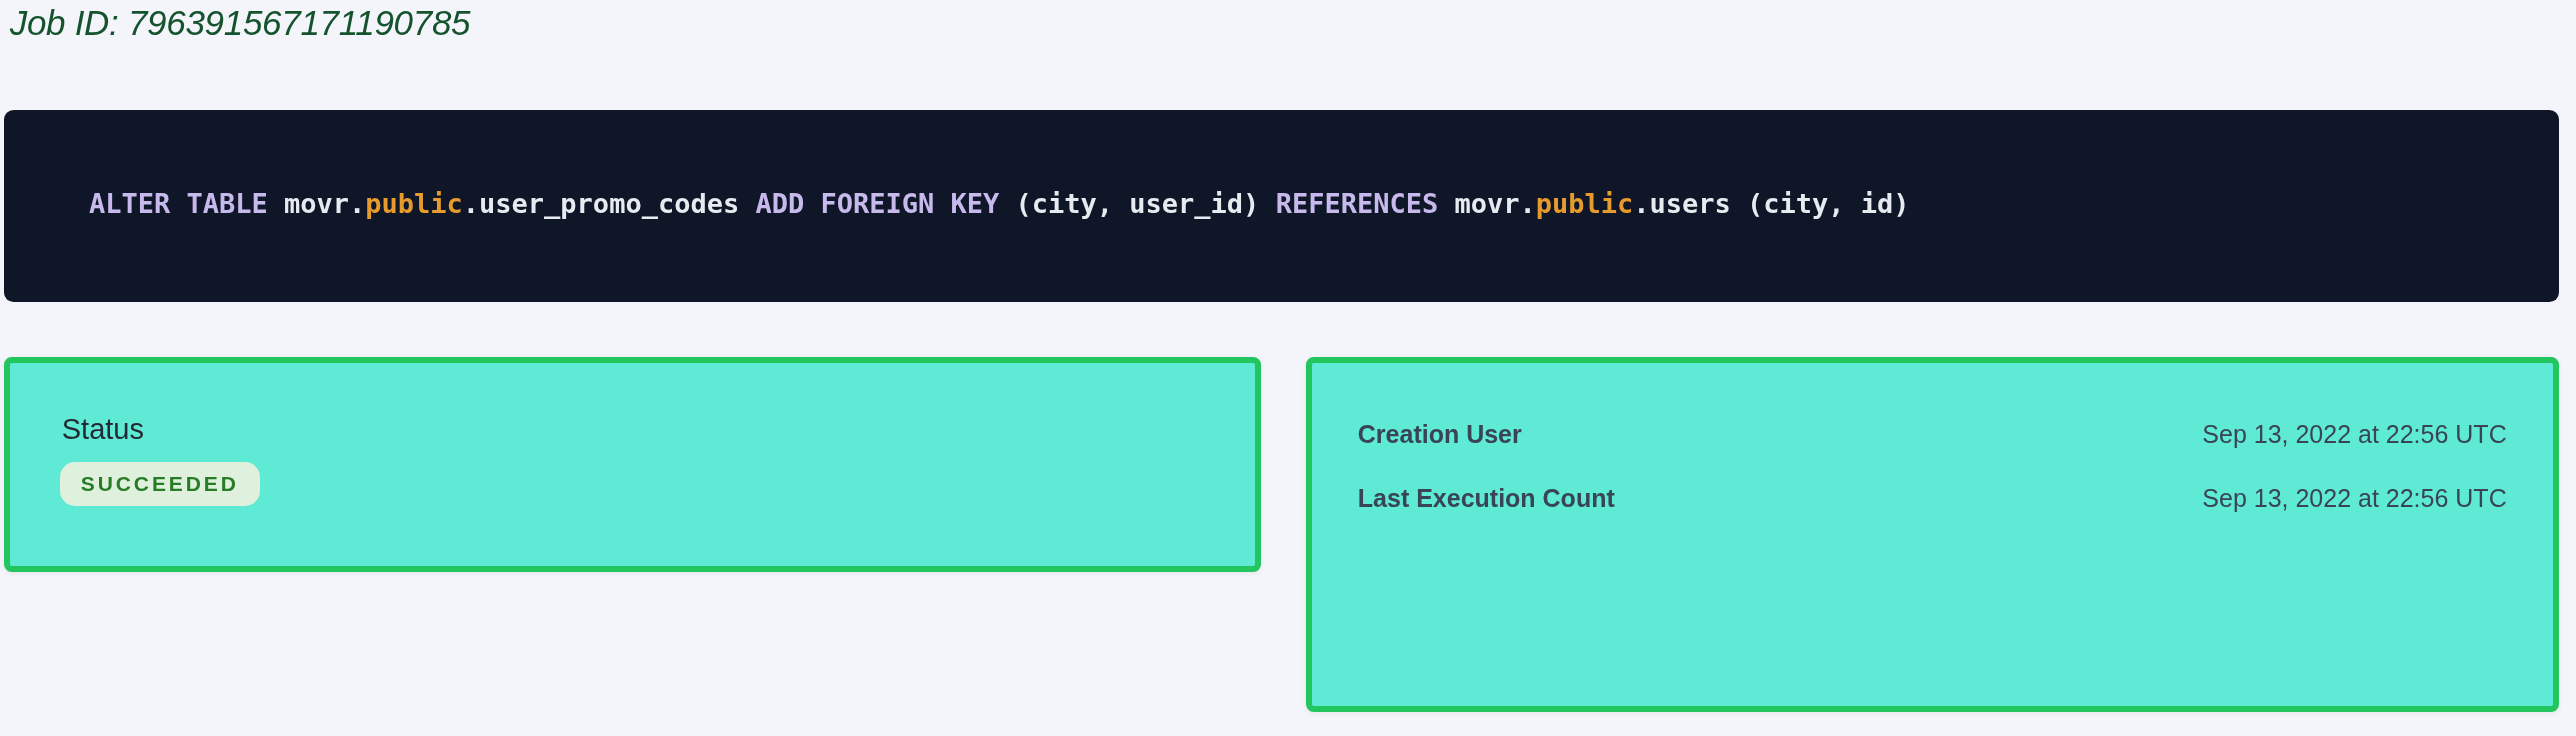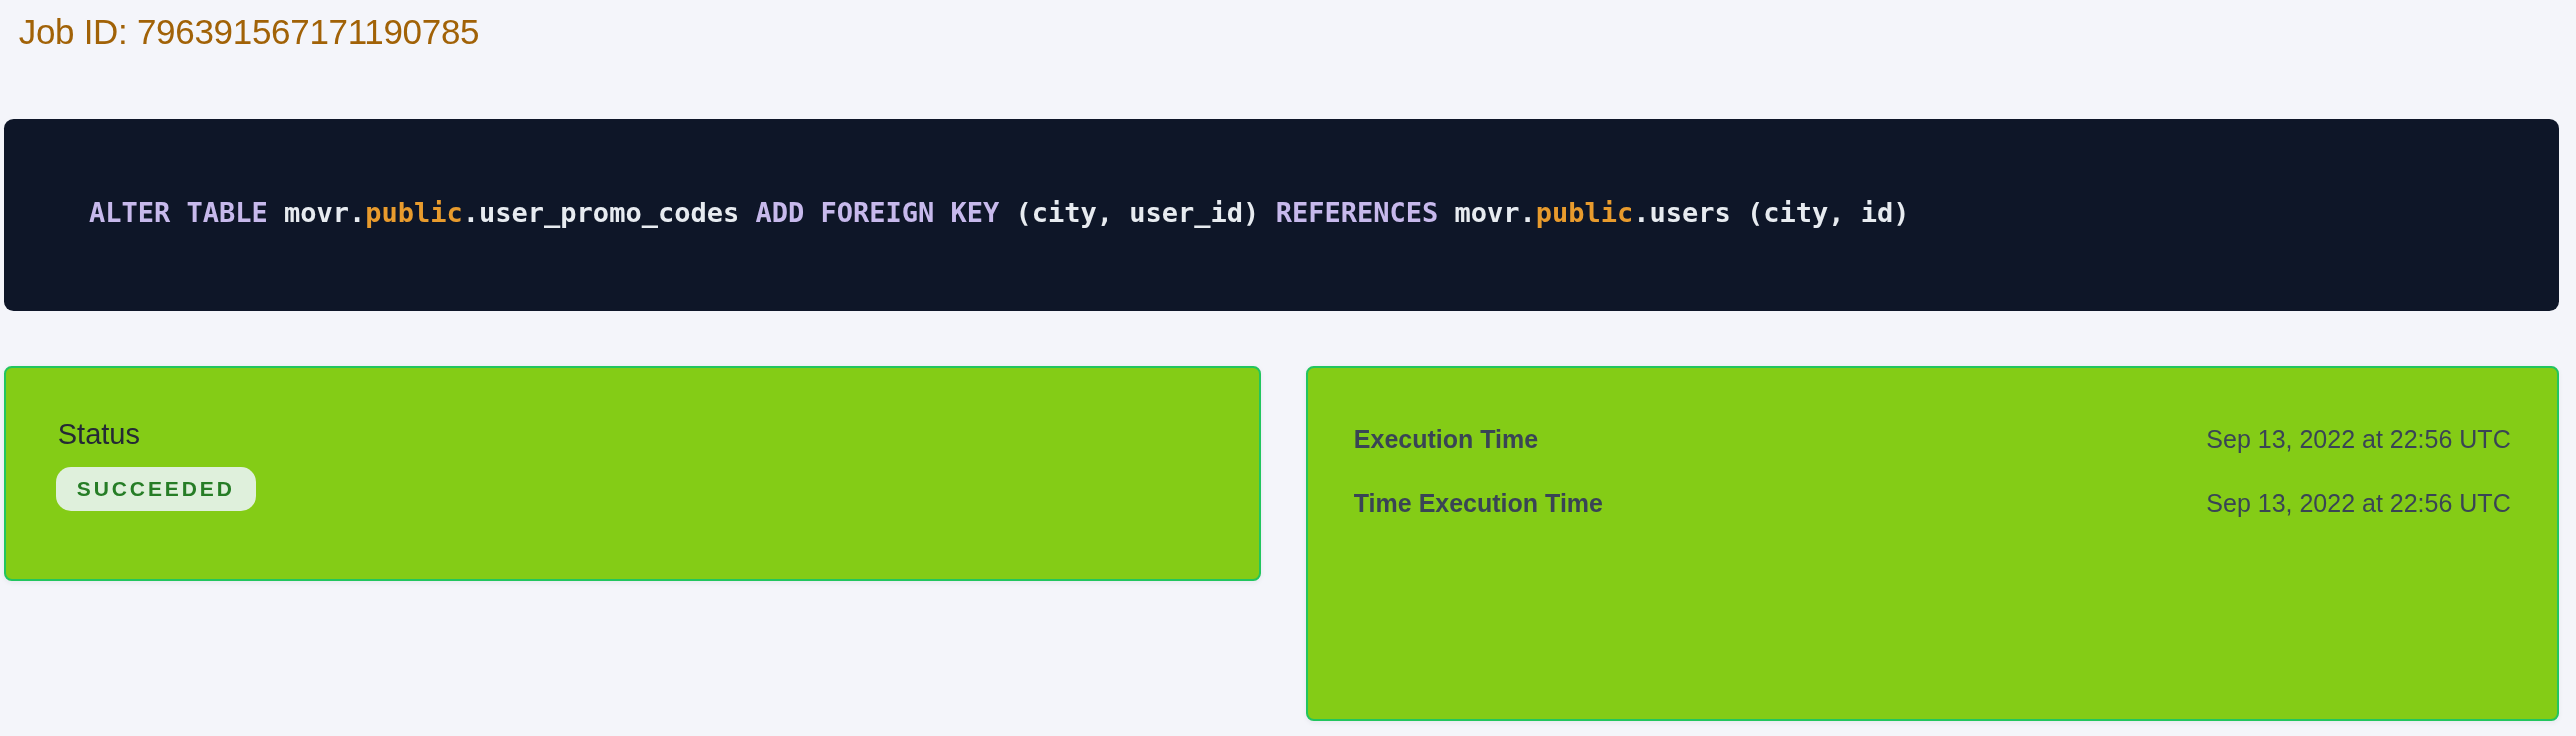--- a/index.html
+++ b/index.html
@@ -11,27 +11,28 @@
     font-family: "Liberation Sans", sans-serif;
     color: #242a35;
     overflow: hidden;
   }
   .page {
     padding: 1.9px 17.3px 0 3.9px;
     width: 100%;
     height: 100%;
   }
   .job-title {
-    margin: 9px;
+    margin: 0;
     padding-left: 5.8px;
     font-size: 35px;
     font-weight: 400;
     line-height: 42px;
-    color: #a16207;
+    color: #14532d;
     letter-spacing: -0.3px;
+    font-style: italic;
   }
   .sql-box {
     margin-top: 66px;
     height: 192px;
     background: #0e1628;
     border-radius: 9.6px;
     padding: 44px 20px;
     font-family: "DejaVu Sans Mono", monospace;
     font-weight: bold;
     font-size: 27px;
@@ -43,22 +44,22 @@
   .sql-box .tok-id { color: #e7ebf0; }
   .sql-box .tok-schema { color: #e89b2d; }
   .cards {
     display: flex;
     gap: 45px;
     margin-top: 55px;
     align-items: flex-start;
   }
   .card {
     flex: 1 1 0;
-    background: #84cc16;
-    border: 2px solid #22c55e;
+    background: #5eead4;
+    border: 6px solid #22c55e;
     border-radius: 7.7px;
     box-shadow: 0 1.9px 4.8px rgba(36, 42, 53, 0.06);
   }
   .status-card {
     height: 215px;
     padding: 50px 48px;
   }
   .status-title {
     margin: 0;
     padding-left: 3.9px;
@@ -113,24 +114,24 @@
 
   <div class="cards">
 
     <div class="card status-card">
       <h3 class="status-title">Status</h3>
       <span class="status-badge">SUCCEEDED</span>
     </div>
 
     <div class="card details-card">
       <div class="detail-row">
-        <span class="detail-label">Execution Time</span>
+        <span class="detail-label">Creation User</span>
         <span class="detail-value">Sep 13, 2022 at 22:56 UTC</span>
       </div>
       <div class="detail-row">
-        <span class="detail-label">Time Execution Time</span>
+        <span class="detail-label">Last Execution Count</span>
         <span class="detail-value">Sep 13, 2022 at 22:56 UTC</span>
       </div>
     </div>
 
   </div>
 </div>
 
 
 </body></html>

